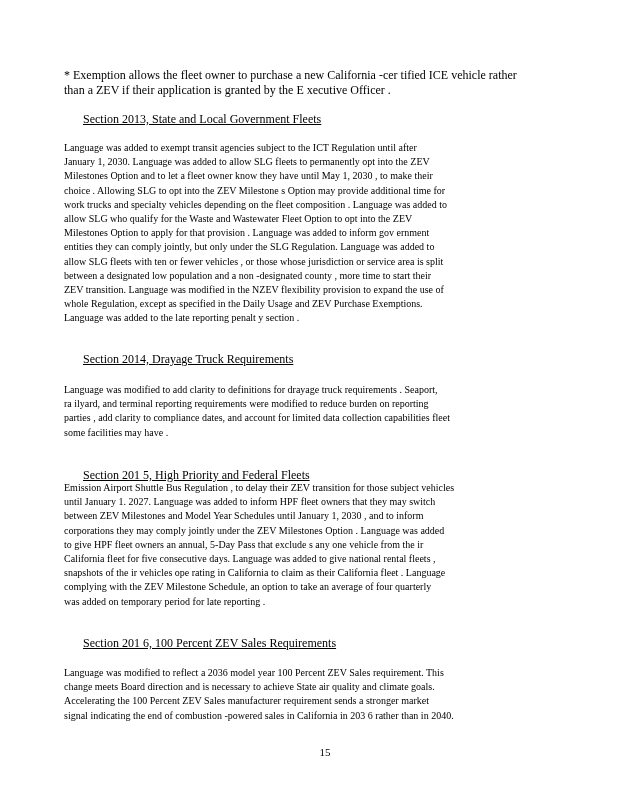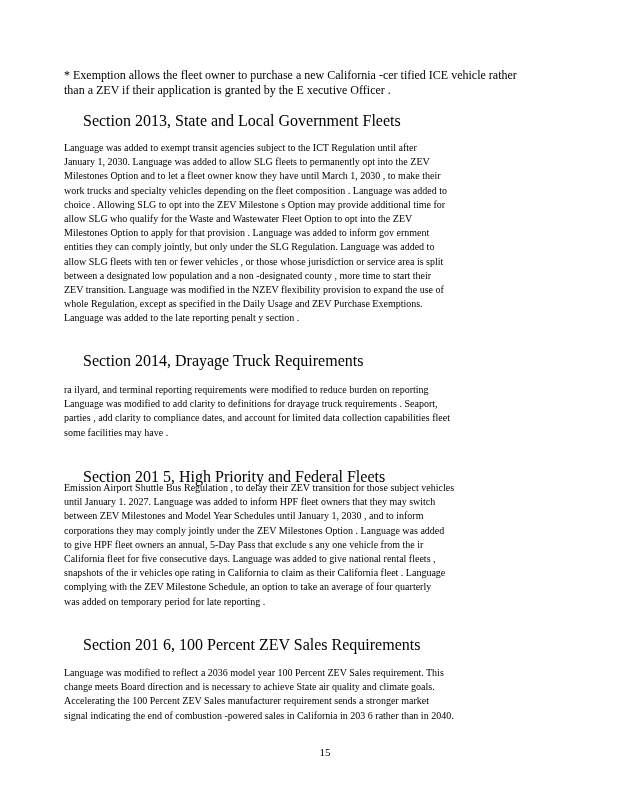--- a/index.html
+++ b/index.html
@@ -1,56 +1,56 @@
 <!DOCTYPE html>
 <html><head>
 <meta charset="utf-8">
 <style>
   html, body { margin: 0; padding: 0; background: #ffffff; }
   body { width: 618px; height: 800px; position: relative; overflow: hidden; }
   .page { position: absolute; left: 16px; top: 0; width: 618px; height: 800px; background: #fff; }
   .txt { font-family: "Liberation Serif", serif; color: #000; }
   .note { position: absolute; left: 48px; top: 68px; width: 540px; font-size: 12px; line-height: 15px; }
   .note .ln { white-space: nowrap; display: block; }
-  .heading { position: absolute; left: 67px; font-size: 16px; white-space: nowrap; }
+  .heading { position: absolute; left: 67px; font-size: 12px; white-space: nowrap; text-decoration: underline; }
   .para { position: absolute; left: 48px; width: 520px; font-size: 10px; line-height: 14.2px; }
   .para .ln { display: block; white-space: nowrap; }
   .pagenum { position: absolute; left: 0; width: 618px; top: 746px; text-align: center; font-size: 11px; }
 </style>
 </head>
 <body>
 
 <div class="page">
 
   <div class="note txt">
     <span class="ln">* Exemption  allows  the fleet owner to purchase a  new  California  -cer tified  ICE vehicle  rather</span>
     <span class="ln">than a ZEV if their application is granted by the E  xecutive  Officer .</span>
   </div>
 
   <div class="heading txt" style="top:112px;">Section  2013,  State  and  Local Government   Fleets</div>
   <div class="para txt" style="top:141px;">
     <span class="ln">Language  was added  to exempt  transit agencies  subject  to the ICT Regulation  until after</span>
     <span class="ln">January  1, 2030.  Language  was added  to allow  SLG fleets  to permanently  opt into the  ZEV</span>
-    <span class="ln">Milestones  Option  and  to let a fleet  owner  know they have until March  1, 2030 , to make  their</span>
+    <span class="ln">Milestones  Option  and  to let a fleet  owner  know they have until May  1, 2030 , to make  their</span>
+    <span class="ln">choice . Allowing  SLG to opt into  the  ZEV Milestone s Option  may provide  additional  time  for</span>
     <span class="ln">work trucks and  specialty  vehicles  depending  on the fleet  composition  . Language  was added  to</span>
-    <span class="ln">choice . Allowing  SLG to opt into  the  ZEV Milestone s Option  may provide  additional  time  for</span>
     <span class="ln">allow  SLG who  qualify for the Waste  and  Wastewater  Fleet  Option  to opt into the  ZEV</span>
     <span class="ln">Milestones  Option  to apply for that  provision . Language  was added  to inform  gov ernment</span>
     <span class="ln">entities  they can  comply jointly, but  only under  the  SLG Regulation.  Language  was added  to</span>
     <span class="ln">allow  SLG fleets  with ten  or fewer  vehicles , or those  whose jurisdiction  or service  area  is split</span>
     <span class="ln">between  a designated  low population  and a non -designated  county , more  time  to start  their</span>
     <span class="ln">ZEV transition.  Language  was modified  in the  NZEV flexibility  provision  to expand  the  use  of</span>
     <span class="ln">whole  Regulation,  except  as specified  in the  Daily Usage  and  ZEV Purchase  Exemptions.</span>
     <span class="ln">Language  was added  to the  late  reporting  penalt y section .</span>
   </div>
 
   <div class="heading txt" style="top:352px;">Section  2014,  Drayage  Truck Requirements</div>
   <div class="para txt" style="top:383px;">
+    <span class="ln">Language  was modified  to add  clarity to definitions  for drayage  truck requirements  . Seaport,</span>
     <span class="ln">ra ilyard, and  terminal  reporting  requirements  were  modified  to reduce  burden  on reporting</span>
-    <span class="ln">Language  was modified  to add  clarity to definitions  for drayage  truck requirements  . Seaport,</span>
     <span class="ln">parties , add  clarity to compliance  dates,  and  account  for limited  data  collection  capabilities  fleet</span>
     <span class="ln">some  facilities  may have .</span>
   </div>
 
   <div class="heading txt" style="top:452px;margin-top:16px;">Section  201 5, High Priority and  Federal  Fleets</div>
   <div class="para txt" style="top:481px;">
     <span class="ln">Emission  Airport Shuttle  Bus Regulation  , to delay  their  ZEV transition  for those  subject  vehicles</span>
     <span class="ln">until January  1. 2027.  Language  was added  to inform  HPF fleet  owners  that  they may switch</span>
     <span class="ln">between  ZEV Milestones  and  Model  Year Schedules  until January  1, 2030 , and  to inform</span>
     <span class="ln">corporations  they may  comply  jointly under  the  ZEV Milestones  Option . Language  was added</span>

